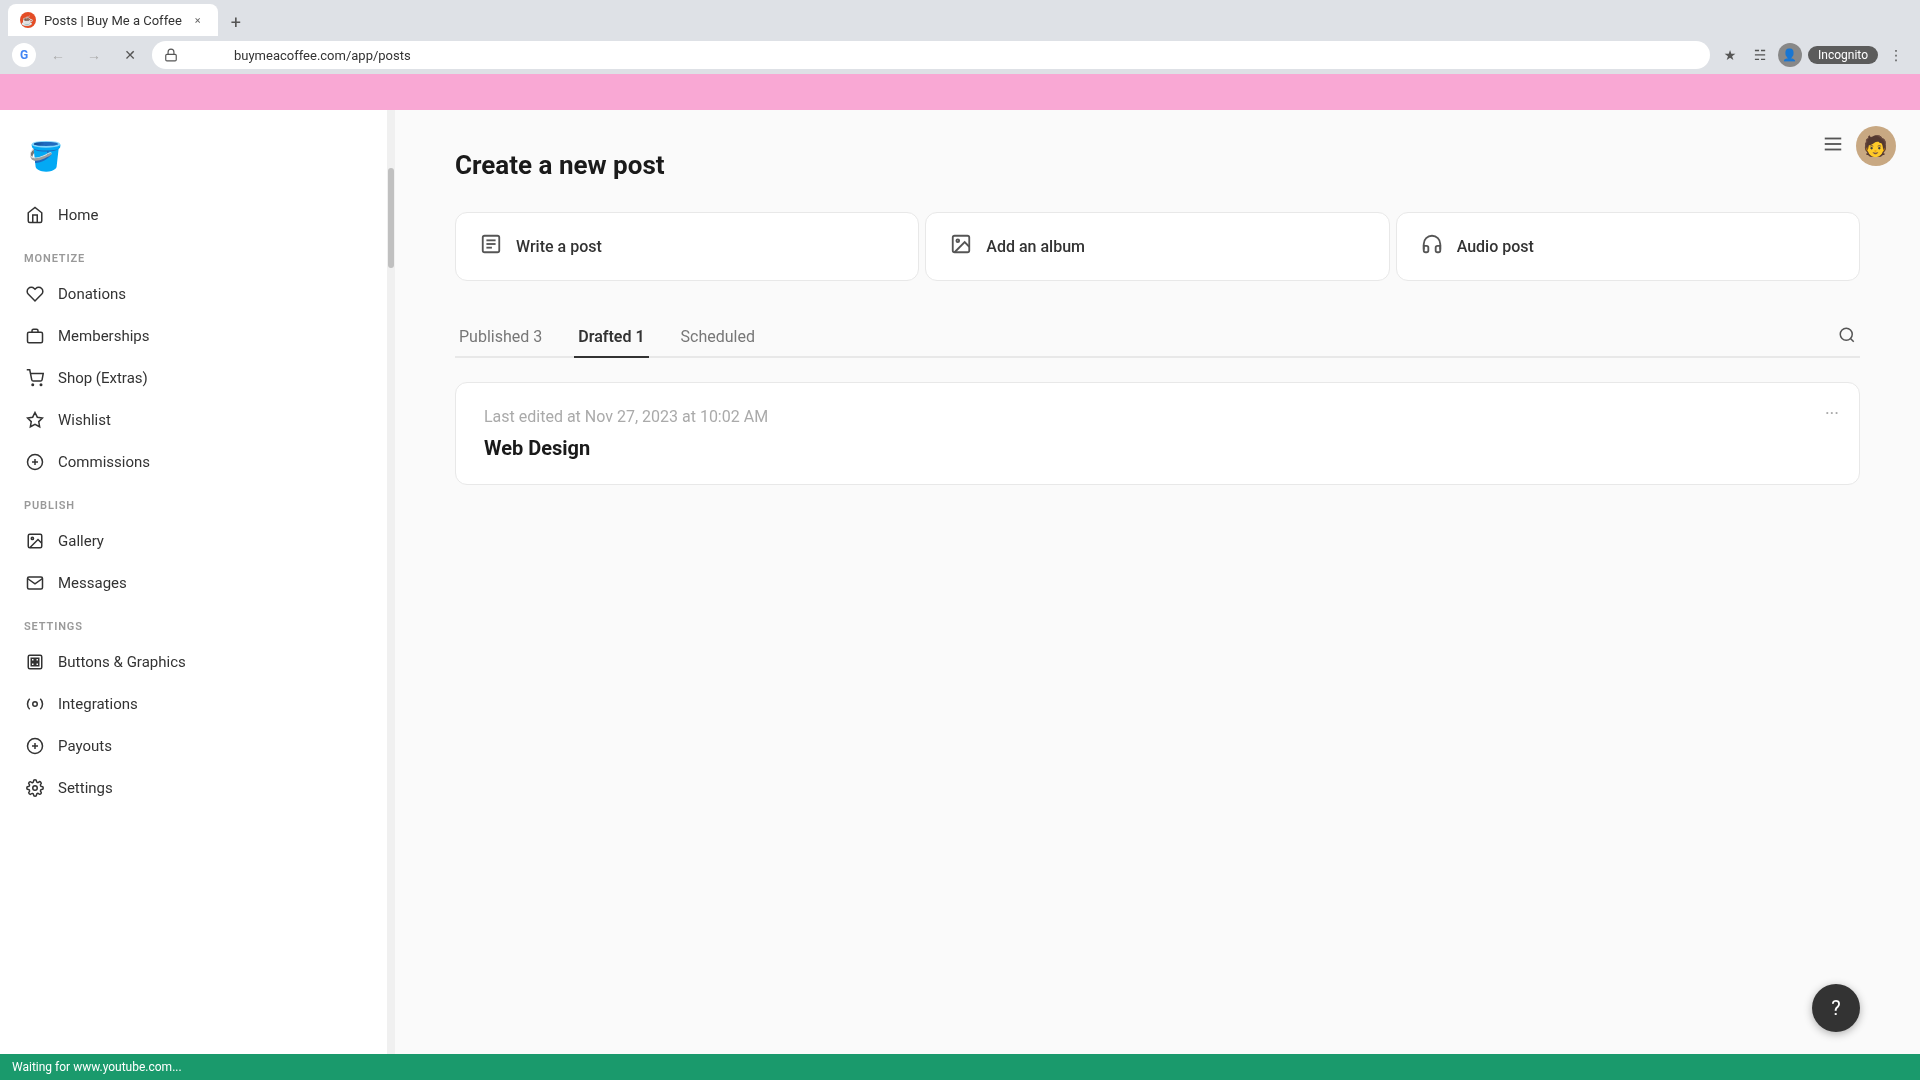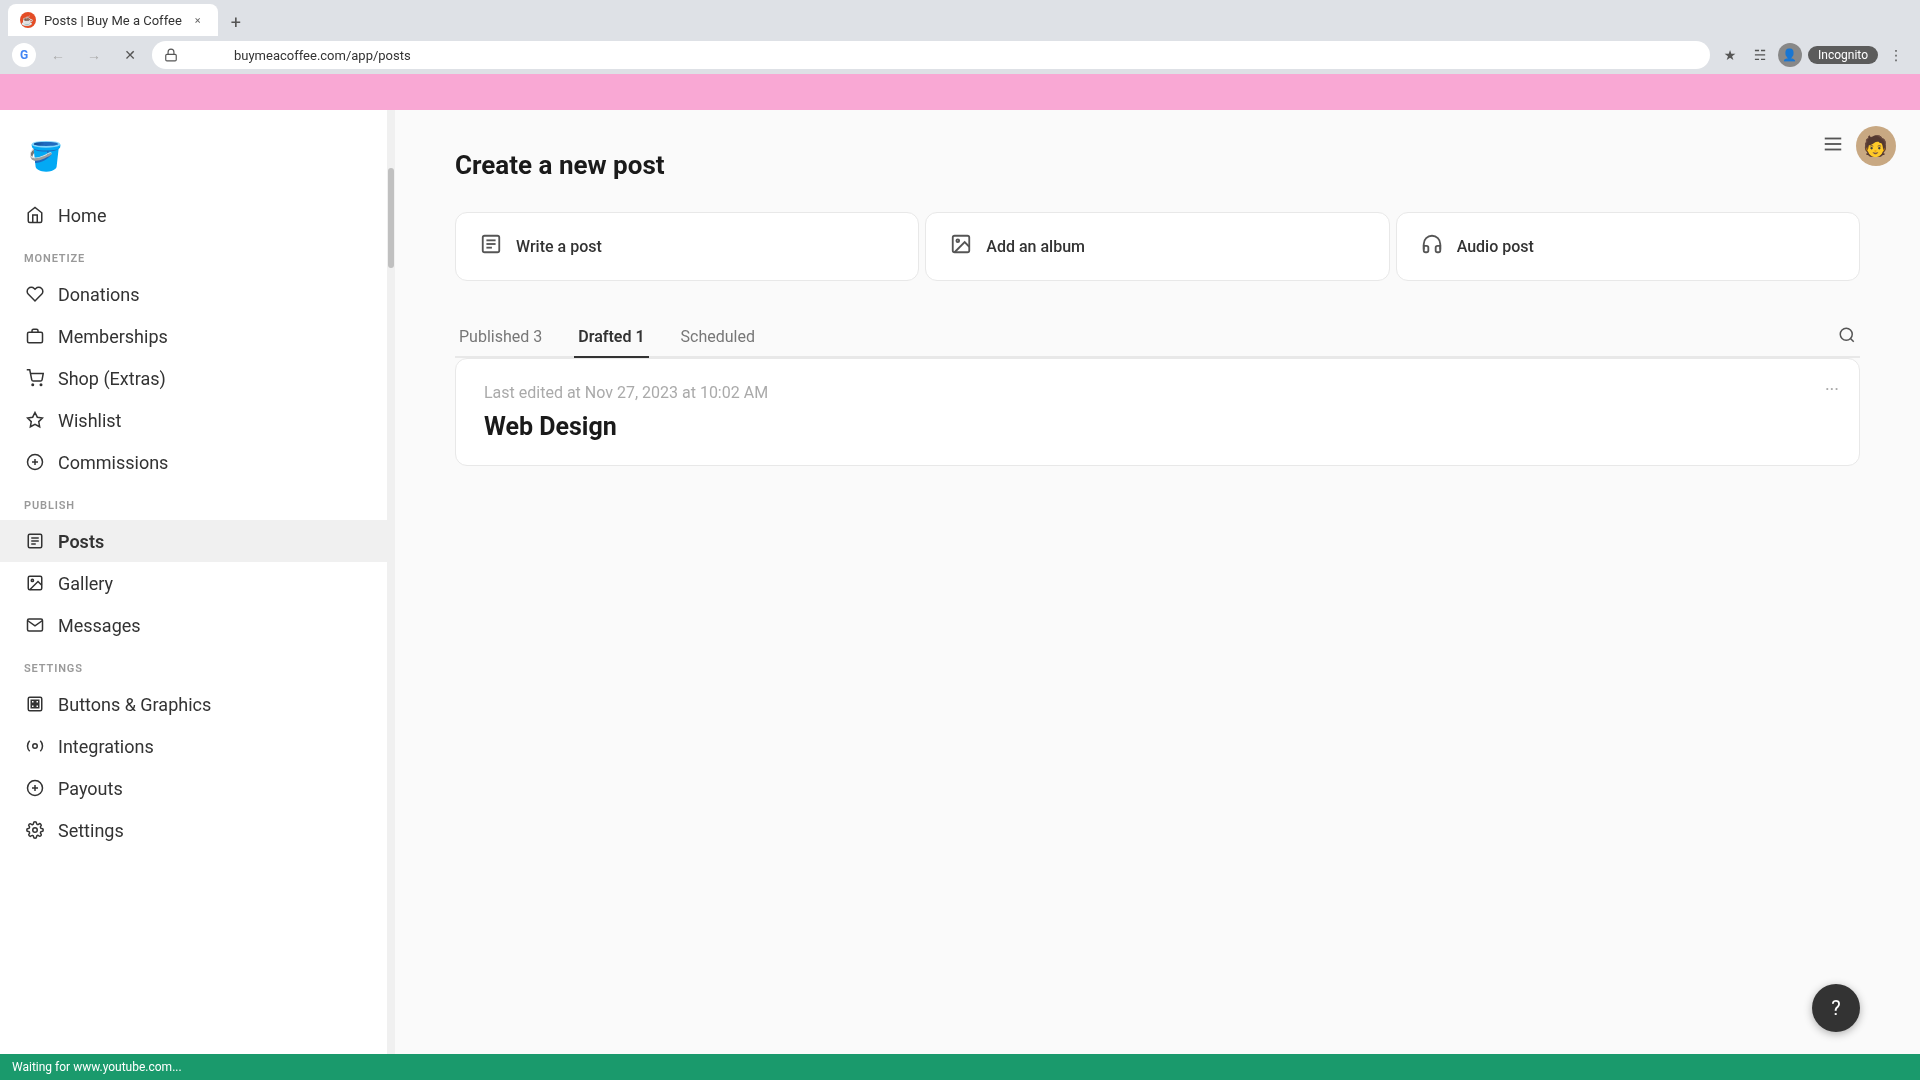--- a/index.html
+++ b/index.html
@@ -29,45 +29,45 @@
 
     
     .sidebar { width: 395px; height: 100%; background: #fff; border-right: 1px solid #e8e8e8; display: flex; flex-direction: column; overflow: hidden; }
     .sidebar-logo { padding: 24px 20px 16px 24px; display: flex; align-items: center; }
     .logo-icon { width: 44px; height: 44px; background: #fff; border-radius: 8px; display: flex; align-items: center; justify-content: center; font-size: 24px; }
     .sidebar-content { flex: 1; overflow-y: auto; padding-bottom: 20px; }
     .sidebar-content::-webkit-scrollbar { width: 6px; }
     .sidebar-content::-webkit-scrollbar-track { background: transparent; }
     .sidebar-content::-webkit-scrollbar-thumb { background: #ccc; border-radius: 3px; }
     .nav-section-label { font-size: 11px; font-weight: 600; color: #999; text-transform: uppercase; letter-spacing: 0.08em; padding: 16px 24px 8px; }
-    .nav-item { display: flex; align-items: center; gap: 12px; padding: 10px 24px; cursor: pointer; color: #333; font-size: 18px; border-radius: 0; transition: background 0.1s; }
+    .nav-item { display: flex; align-items: center; gap: 12px; padding: 10px 24px; cursor: pointer; color: #333; font-size: 15px; border-radius: 0; transition: background 0.1s; }
     .nav-item.active { background: #f0f0f0; font-weight: 600; }
     .nav-item-icon { width: 22px; height: 22px; display: flex; align-items: center; justify-content: center; font-size: 16px; flex-shrink: 0; }
     .nav-item-label { flex: 1; }
     .nav-item-external { color: #aaa; font-size: 12px; }
 
     
     .main-content { flex: 1; background: #fafafa; padding: 40px 60px; overflow-y: auto; position: relative; }
     .page-title { font-size: 26px; font-weight: 700; color: #1a1a1a; margin-bottom: 32px; }
 
     
     .post-type-grid { display: grid; grid-template-columns: repeat(3, 1fr); gap: 6px; margin-bottom: 36px; }
     .post-type-card { background: #fff; border: 1px solid #e8e8e8; border-radius: 12px; padding: 20px 24px; display: flex; align-items: center; gap: 14px; cursor: pointer; transition: box-shadow 0.2s; font-size: 16px; font-weight: 500; color: #333; }
     .post-type-card-icon { font-size: 22px; color: #555; }
 
     
-    .tabs-row { display: flex; align-items: center; border-bottom: 2px solid #e8e8e8; position: relative; }
+    .tabs-row { display: flex; align-items: center; border-bottom: 2px solid #e8e8e8; margin-bottom: 24px; position: relative; }
     .tab-item { padding: 10px 4px; margin-right: 28px; font-size: 16px; cursor: pointer; color: #777; border-bottom: 2px solid transparent; margin-bottom: -2px; }
     .tab-item.active { color: #333; font-weight: 600; border-bottom: 2px solid #333; }
     .tab-search { margin-left: auto; color: #555; font-size: 18px; cursor: pointer; padding: 4px; }
 
     
     .post-card { background: #fff; border: 1px solid #e8e8e8; border-radius: 12px; padding: 24px 28px; margin-bottom: 16px; position: relative; }
     .post-card-meta { font-size: 16px; color: #aaa; margin-bottom: 10px; }
-    .post-card-title { font-size: 25px; font-weight: 700; color: #1a1a1a; }
+    .post-card-title { font-size: 20px; font-weight: 700; color: #1a1a1a; }
     .post-card-menu { position: absolute; top: 20px; right: 20px; font-size: 18px; color: #aaa; cursor: pointer; }
 
     
     .app-header { position: absolute; top: 0; right: 0; display: flex; align-items: center; gap: 12px; padding: 16px 24px; }
     .header-menu-icon { font-size: 20px; color: #555; cursor: pointer; }
     .header-avatar { width: 40px; height: 40px; border-radius: 50%; background: #c8a882; display: flex; align-items: center; justify-content: center; font-size: 16px; color: white; font-weight: bold; overflow: hidden; }
 
     
     .help-btn { position: fixed; bottom: 48px; right: 60px; width: 48px; height: 48px; background: #333; border-radius: 50%; display: flex; align-items: center; justify-content: center; color: #fff; font-size: 20px; cursor: pointer; box-shadow: 0 2px 8px rgba(0,0,0,0.3); z-index: 100; }
 
@@ -189,31 +189,20 @@
                   <circle cx="12" cy="12" r="10"></circle>
                   <line x1="12" y1="8" x2="12" y2="16"></line>
                   <line x1="8" y1="12" x2="16" y2="12"></line>
                 </svg>
             </div>
             <span class="nav-item-label">Commissions</span>
           </div>
 
           <div class="nav-section-label">PUBLISH</div>
 
-          <div class="nav-item active">
-            <div class="nav-item-icon">
-              <svg width="18" height="18" viewBox="0 0 24 24" fill="none" stroke="currentColor" stroke-width="2">
-                  <rect x="3" y="3" width="18" height="18" rx="2"></rect>
-                  <line x1="7" y1="8" x2="17" y2="8"></line>
-                  <line x1="7" y1="12" x2="17" y2="12"></line>
-                  <line x1="7" y1="16" x2="13" y2="16"></line>
-                </svg>
-            </div>
-            <span class="nav-item-label">Posts</span>
-          </div>
           <div class="nav-item">
             <div class="nav-item-icon">
               <svg width="18" height="18" viewBox="0 0 24 24" fill="none" stroke="currentColor" stroke-width="2">
                   <rect x="3" y="3" width="18" height="18" rx="2"></rect>
                   <circle cx="8.5" cy="8.5" r="1.5"></circle>
                   <polyline points="21 15 16 10 5 21"></polyline>
                 </svg>
             </div>
             <span class="nav-item-label">Gallery</span>
           </div>

